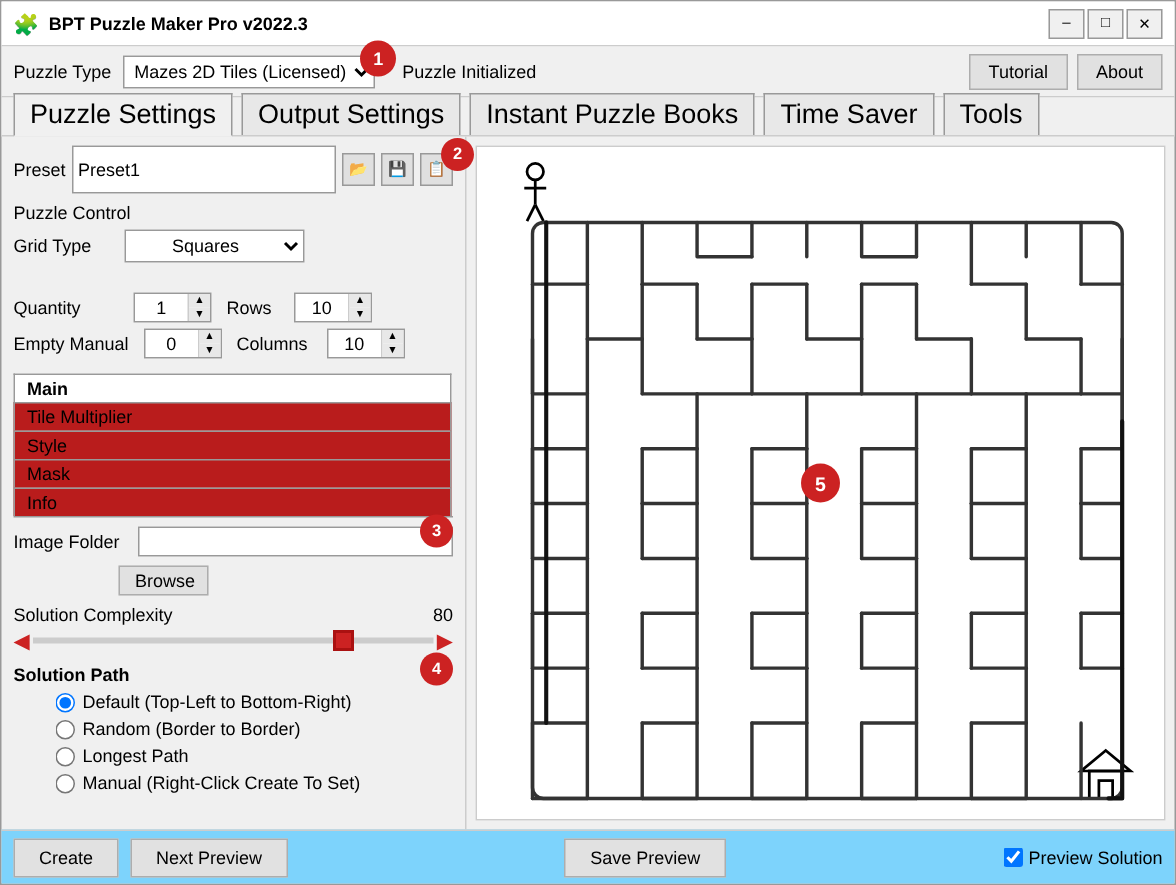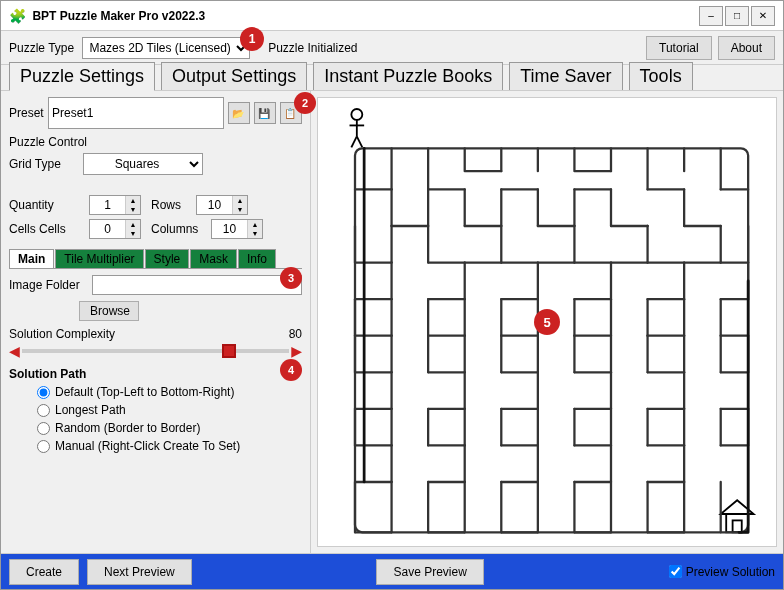--- a/index.html
+++ b/index.html
@@ -201,21 +201,21 @@
     .inner-tabs {
       display: flex;
       border-bottom: 1px solid #999;
       margin-bottom: 6px;
     }
     .inner-tab {
       padding: 2px 8px;
       font-size: 12px;
       border: 1px solid #999;
       border-bottom: none;
-      background: #15803d;
+      background: #b91c1c;
       cursor: pointer;
       margin-right: 1px;
     }
     .inner-tab.active {
       background: white;
       font-weight: 600;
     }
 
     .img-folder-row {
       display: flex;
@@ -311,21 +311,21 @@
       height: 100%;
     }
 
     .bottom-bar {
       height: 36px;
       border-top: 1px solid #ccc;
       display: flex;
       align-items: center;
       padding: 0 8px;
       gap: 8px;
-      background: #1d4ed8;
+      background: #7dd3fc;
     }
     .bottom-btn {
       background: #e1e1e1;
       border: 1px solid #adadad;
       padding: 4px 16px;
       cursor: pointer;
       font-size: 12px;
       height: 26px;
     }
     .save-preview-btn {
@@ -441,40 +441,40 @@
           <div class="spin-input">
             <input class="spin-value" type="text" value="10" style="">
             <div class="spin-arrows">
               <button class="spin-arrow">▲</button>
               <button class="spin-arrow">▼</button>
             </div>
           </div>
         </div>
 
         <div class="grid-row">
-          <span class="form-label">Cells Cells</span>
+          <span class="form-label">Empty Manual</span>
           <div class="spin-input">
             <input class="spin-value" type="text" value="0" style="">
             <div class="spin-arrows">
               <button class="spin-arrow">▲</button>
               <button class="spin-arrow">▼</button>
             </div>
           </div>
           <span class="form-label" style="min-width:50px;">Columns</span>
           <div class="spin-input">
             <input class="spin-value" type="text" value="10" style="">
             <div class="spin-arrows">
               <button class="spin-arrow">▲</button>
               <button class="spin-arrow">▼</button>
             </div>
           </div>
         </div>
       </div>
 
-      <div class="inner-tabs" style="margin-top:6px;">
+      <div class="inner-tabs" style="margin-top:6px;flex-direction:column;">
         <div class="inner-tab active">Main</div>
         <div class="inner-tab">Tile Multiplier</div>
         <div class="inner-tab">Style</div>
         <div class="inner-tab">Mask</div>
         <div class="inner-tab">Info</div>
       </div>
 
       <div style="position:relative;">
 
         
@@ -509,25 +509,25 @@
           <div class="badge" style="position:absolute; top:-8px; right:0px; width:22px; height:22px; font-size:11px; z-index:10;">
             <span>4</span>
           </div>
           <div style="font-size:12px; font-weight:600; margin-bottom:4px;">Solution Path</div>
           <div class="radio-item">
             <input type="radio" name="solution-path" checked="" style="">
             <span>Default (Top-Left to Bottom-Right)</span>
           </div>
           <div class="radio-item">
             <input type="radio" name="solution-path" style="">
-            <span>Longest Path</span>
+            <span>Random (Border to Border)</span>
           </div>
           <div class="radio-item">
             <input type="radio" name="solution-path" style="">
-            <span>Random (Border to Border)</span>
+            <span>Longest Path</span>
           </div>
           <div class="radio-item">
             <input type="radio" name="solution-path" style="">
             <span>Manual (Right-Click Create To Set)</span>
           </div>
         </div>
       </div>
     </div>
 
     <div class="right-panel">

